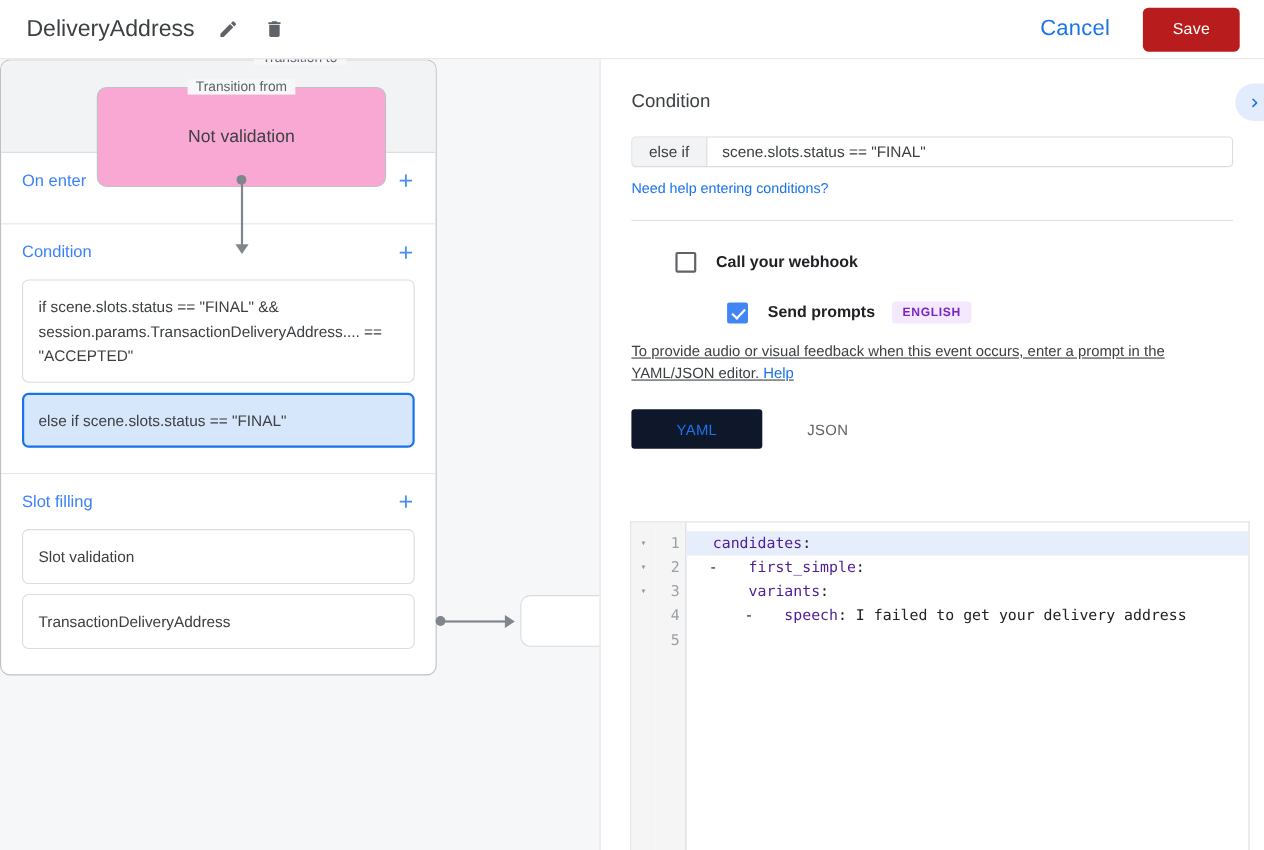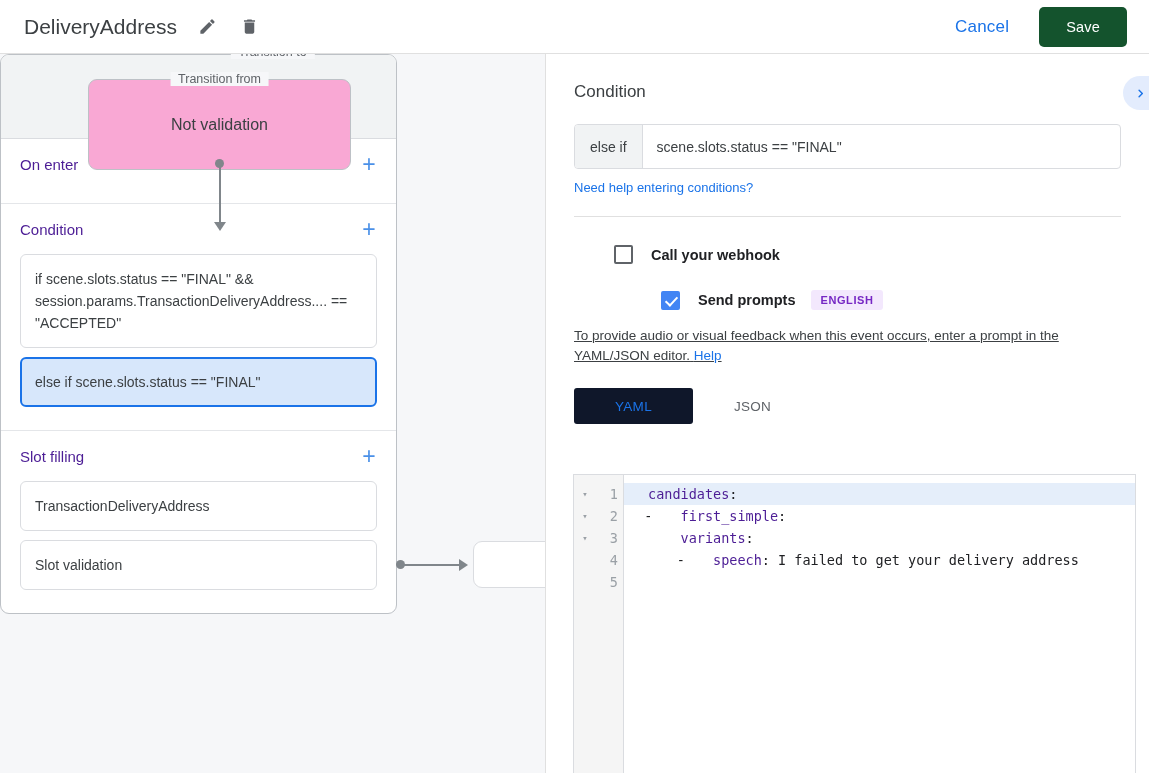--- a/index.html
+++ b/index.html
@@ -34,36 +34,36 @@
     cursor: pointer;
   }
   .icon-btn.pencil { margin-left: 14px; }
   .icon-btn.trash { margin-left: 8px; }
   .topbar-right {
     margin-left: auto;
     display: flex; align-items: center;
     padding-right: 22px;
   }
   .btn-cancel {
-    font-size: 17px;
+    font-size: 20px;
     color: #1a73e8;
     font-weight: 500;
     padding: 9px 14px;
     border-radius: 4px;
     background: transparent; border: none;
     cursor: pointer;
     letter-spacing: .2px;
     font-family: inherit;
   }
   .btn-save {
     margin-left: 16px;
     font-size: 14.5px;
     color: #ffffff;
     font-weight: 500;
-    background: #14532d;
+    background: #b91c1c;
     border: none;
     border-radius: 5px;
     padding: 0 27px;
     height: 40px;
     cursor: pointer;
     letter-spacing: .2px;
     font-family: inherit;
   }
 
   
@@ -142,21 +142,21 @@
   .section {
     border-bottom: 1px solid #e4e6e9;
     padding: 0 0 14px 0;
   }
   .section:last-child { border-bottom: none; }
   .section-head {
     height: 50px;
     display: flex; align-items: center;
     padding: 0 14px 0 19px;
   }
-  .section-title { font-size: 15px; color: #4c1d95; }
+  .section-title { font-size: 15px; color: #3b82f6; }
   .plus {
     margin-left: auto;
     width: 26px; height: 26px;
     display: flex; align-items: center; justify-content: center;
     color: #4a90e8;
     font-size: 23px; line-height: 1;
     font-weight: 400;
     cursor: pointer;
   }
   .item-box {
@@ -218,21 +218,21 @@
   .panel-block { padding: 28px 28px 0 28px; }
   .panel-h {
     font-size: 17px; color: #3c4043;
     margin: 0 0 22px 0;
     font-weight: 400;
   }
   .cond-row {
     display: flex;
     border: 1px solid #dadce0;
     border-radius: 4px;
-    height: 45px;
+    height: 28px;
     overflow: hidden;
     background: #ffffff;
   }
   .cond-prefix {
     background: #f1f3f4;
     border-right: 1px solid #dadce0;
     display: flex; align-items: center;
     padding: 0 15px;
     font-size: 14px;
     color: #3c4043;
@@ -439,22 +439,22 @@
         </div>
         <div class="item-box">if scene.slots.status == "FINAL" &amp;&amp; session.params.TransactionDeliveryAddress.... == "ACCEPTED"</div>
         <div class="item-box selected">else if scene.slots.status == "FINAL"</div>
       </div>
 
       <div class="section">
         <div class="section-head">
           <div class="section-title">Slot filling</div>
           <div class="plus">+</div>
         </div>
+        <div class="item-box">Slot validation</div>
         <div class="item-box">TransactionDeliveryAddress</div>
-        <div class="item-box">Slot validation</div>
       </div>
     </div>
 
     <div class="connector-dot" style="left:396px; top:506px;"></div>
     <div class="h-line" style="left:401px; top:510px; width:60px;"></div>
     <div class="arrow-right" style="left:459px; top:505px;"></div>
     <div id="node-stub" style="left:473px; top:487px; width:160px; height:47px;"></div>
   </div>
 </div>
 

